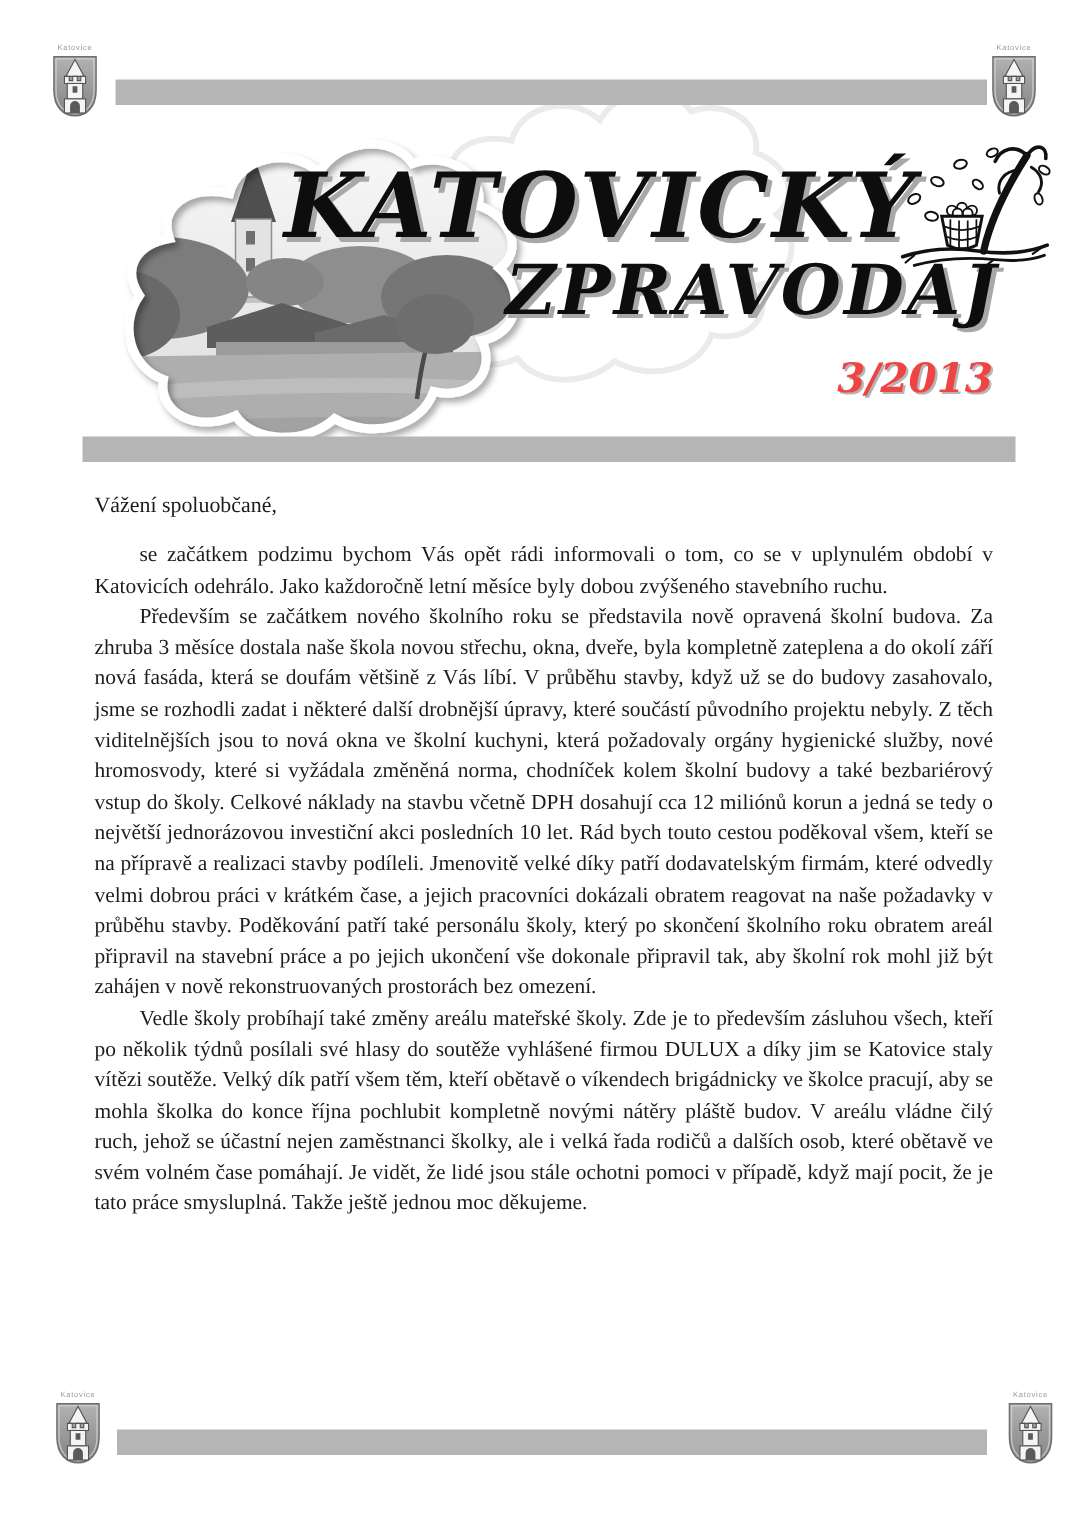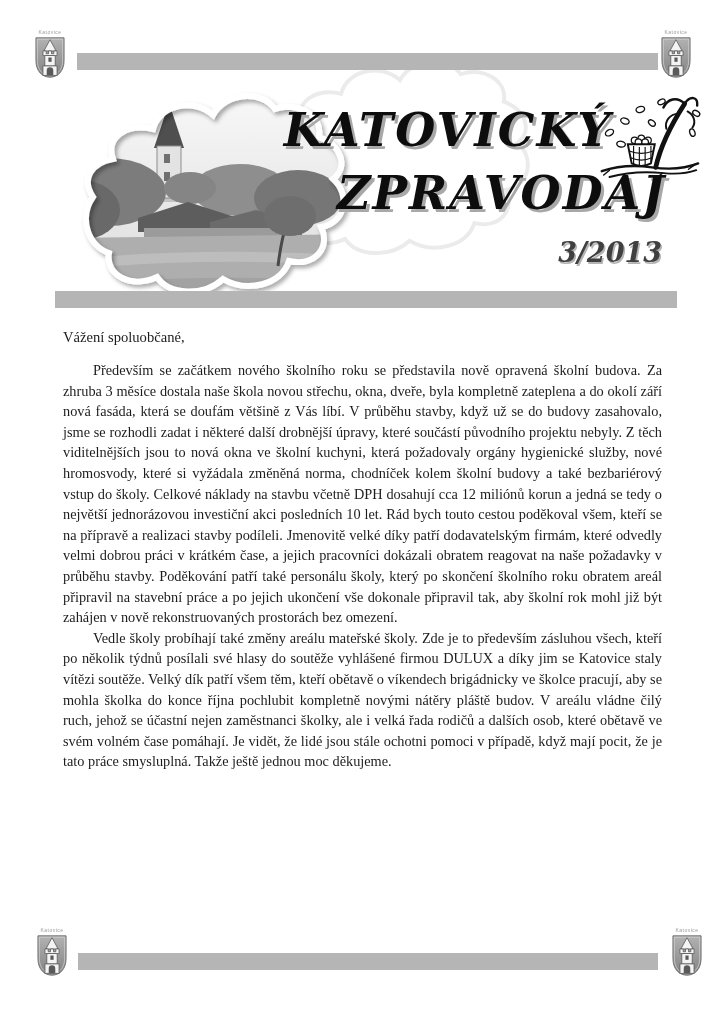--- a/index.html
+++ b/index.html
@@ -18,24 +18,24 @@
         font-size:5px;line-height:6px;color:#9a9a9a;letter-spacing:.5px;}
   #crest-tl{left:31px;top:29px;}
   #crest-tr{left:657px;top:29px;}
   #crest-bl{left:33px;top:927px;}
   #crest-br{left:668px;top:927px;}
 
   
   .title-line{position:absolute;font-family:"DejaVu Serif",serif;font-style:italic;
         font-weight:bold;color:#0d0d0d;letter-spacing:2px;white-space:nowrap;
         text-shadow:3px 3px 0 #a8a8a8;}
-  #title-1{top:103px;right:112px;font-size:46px;}
+  #title-1{top:103px;right:112px;font-size:60px;}
   #title-2{top:166px;right:58px;font-size:46px;text-align:center;}
   #issue{position:absolute;top:237px;right:62px;font-family:"DejaVu Serif",serif;
-        font-style:italic;font-weight:bold;font-size:27px;color:#404040;
+        font-style:italic;font-weight:bold;font-size:27px;color:#ef4444;
         text-shadow:1.5px 1.5px 0 #b5b5b5;}
   #village-photo{position:absolute;left:60px;top:70px;}
   #autumn-tree{position:absolute;left:596px;top:90px;}
 
   
   #article{position:absolute;left:63px;top:329px;width:599px;}
   #article h1{margin:0 0 11px 0;font-size:17px;font-weight:bold;letter-spacing:.4px;}
   #salutation{margin:0 0 14px 0;font-size:14.6px;font-family:Liberation Serif, serif;}
   #article p.body-par{margin:0;font-size:14.3px;line-height:20.6px;text-align:justify;
         text-indent:30px;}
@@ -171,20 +171,21 @@
       <path d="M33 56 L37 76 Q47 81 57 76 L61 56 Z" stroke-width="2"></path>
       <path d="M39 58 V77 M45 59 V79 M51 59 V78 M57 58 V75" stroke-width="1.2" fill="none"></path>
       <path d="M34.5 63 Q47 68 59.5 63 M36 70 Q47 75 58 70" stroke-width="1.2" fill="none"></path>
     </g>
   </svg>
 
   <div class="bar" id="bar-mid"></div>
 
   <div id="article">
     <p id="salutation">Vážení spoluobčané,</p>
+    <p class="body-par">se začátkem podzimu bychom Vás opět rádi informovali o tom, co se v uplynulém období v Katovicích odehrálo. Jako každoročně letní měsíce byly dobou zvýšeného stavebního ruchu.</p>
     <p class="body-par">Především se začátkem nového školního roku se představila nově opravená školní budova. Za zhruba 3 měsíce dostala naše škola novou střechu, okna, dveře, byla kompletně zateplena a do okolí září nová fasáda, která se doufám většině z Vás líbí. V průběhu stavby, když už se do budovy zasahovalo, jsme se rozhodli zadat i některé další drobnější úpravy, které součástí původního projektu nebyly. Z těch viditelnějších jsou to nová okna ve školní kuchyni, která požadovaly orgány hygienické služby, nové hromosvody, které si vyžádala změněná norma, chodníček kolem školní budovy a také bezbariérový vstup do školy. Celkové náklady na stavbu včetně DPH dosahují cca 12 miliónů korun a jedná se tedy o největší jednorázovou investiční akci posledních 10 let. Rád bych touto cestou poděkoval všem, kteří se na přípravě a realizaci stavby podíleli. Jmenovitě velké díky patří dodavatelským firmám, které odvedly velmi dobrou práci v krátkém čase, a jejich pracovníci dokázali obratem reagovat na naše požadavky v průběhu stavby. Poděkování patří také personálu školy, který po skončení školního roku obratem areál připravil na stavební práce a po jejich ukončení vše dokonale připravil tak, aby školní rok mohl již být zahájen v nově rekonstruovaných prostorách bez omezení.</p>
     <p class="body-par">Vedle školy probíhají také změny areálu mateřské školy. Zde je to především zásluhou všech, kteří po několik týdnů posílali své hlasy do soutěže vyhlášené firmou DULUX a díky jim se Katovice staly vítězi soutěže. Velký dík patří všem těm, kteří obětavě o víkendech brigádnicky ve školce pracují, aby se mohla školka do konce října pochlubit kompletně novými nátěry pláště budov. V areálu vládne čilý ruch, jehož se účastní nejen zaměstnanci školky, ale i velká řada rodičů a dalších osob, které obětavě ve svém volném čase pomáhají. Je vidět, že lidé jsou stále ochotni pomoci v případě, když mají pocit, že je tato práce smysluplná. Takže ještě jednou moc děkujeme.</p>
   </div>
 
   <div class="bar" id="bar-bottom"></div>
   <div class="crest" id="crest-bl">
     <span class="crest-label">Katovice</span>
     <svg width="36" height="45" viewBox="0 0 36 48">
         <use href="#crest-symbol"></use>
       </svg>

